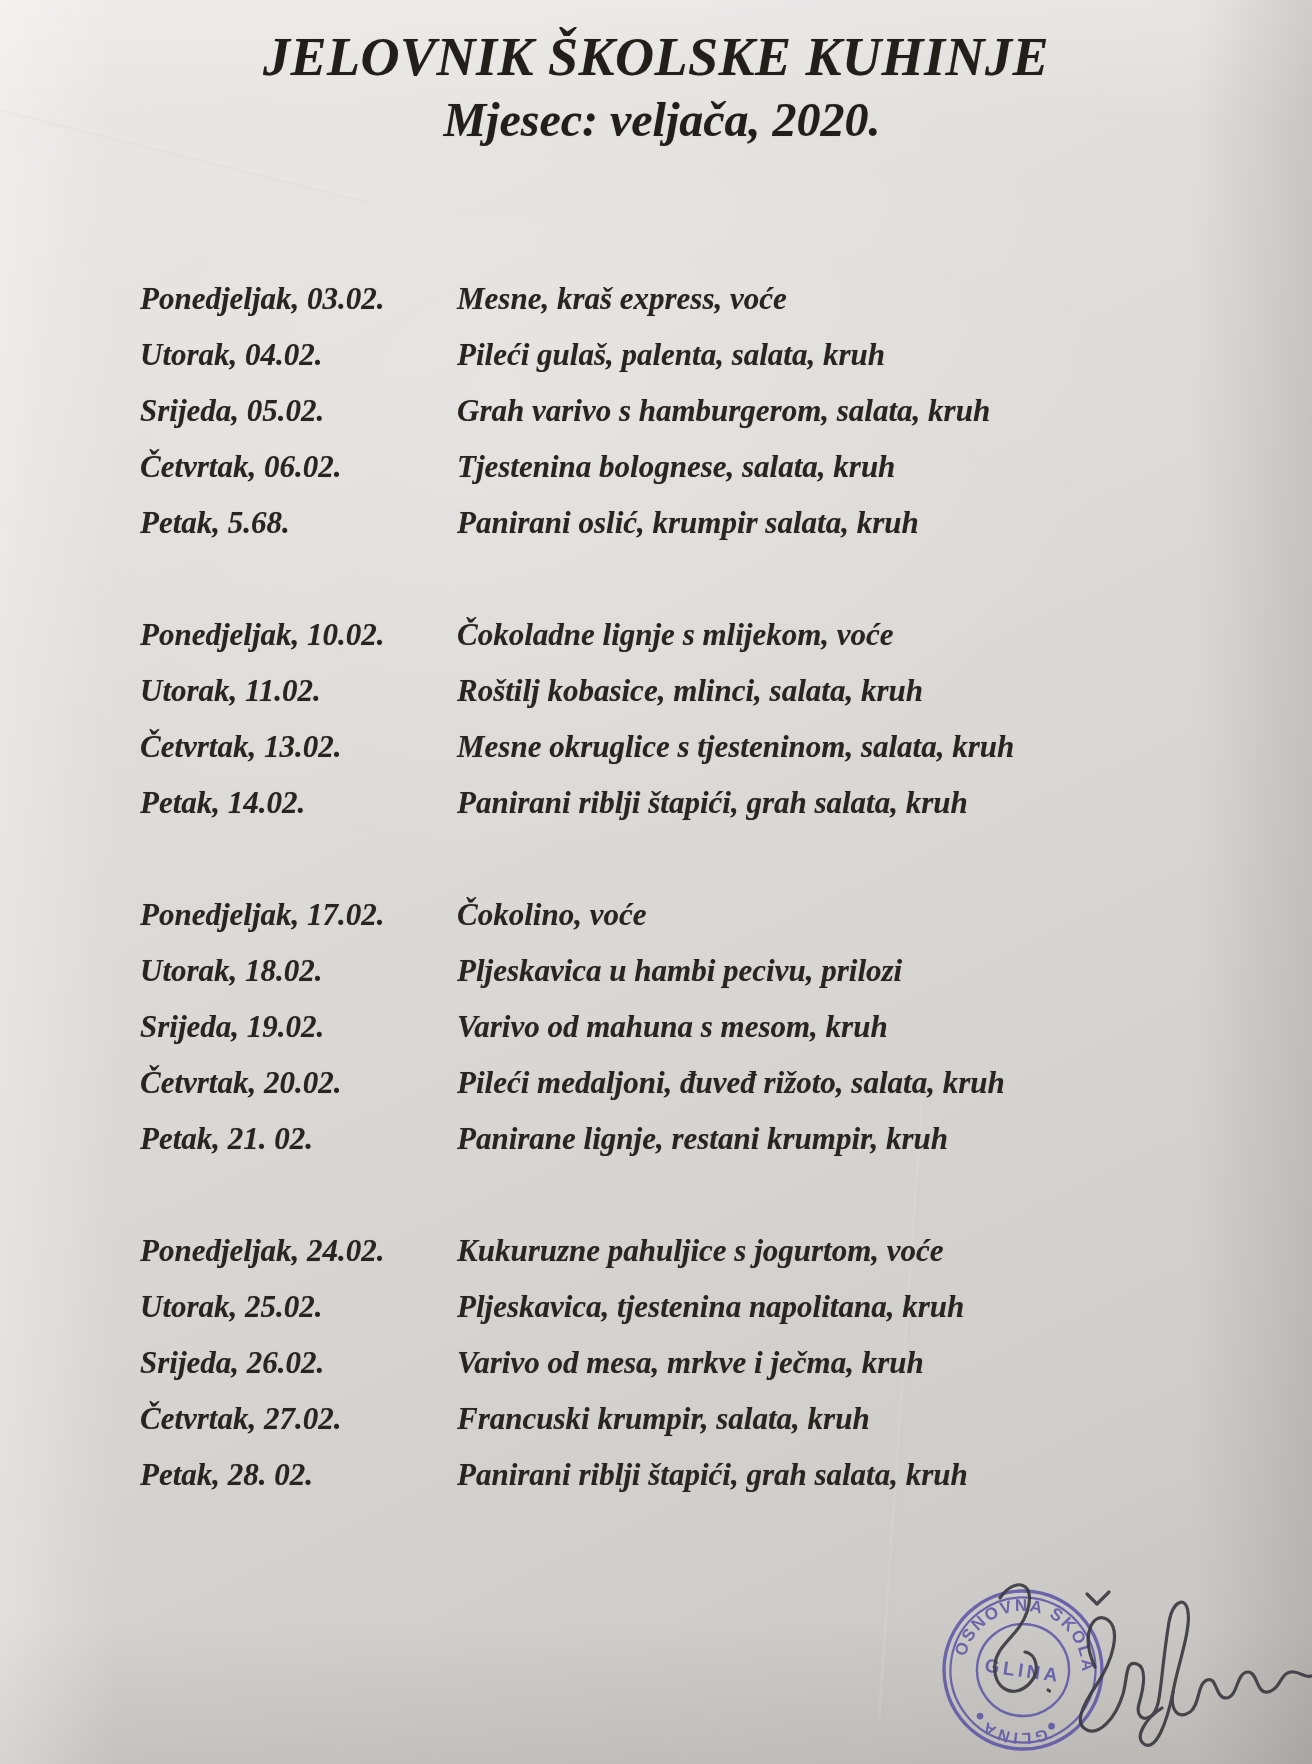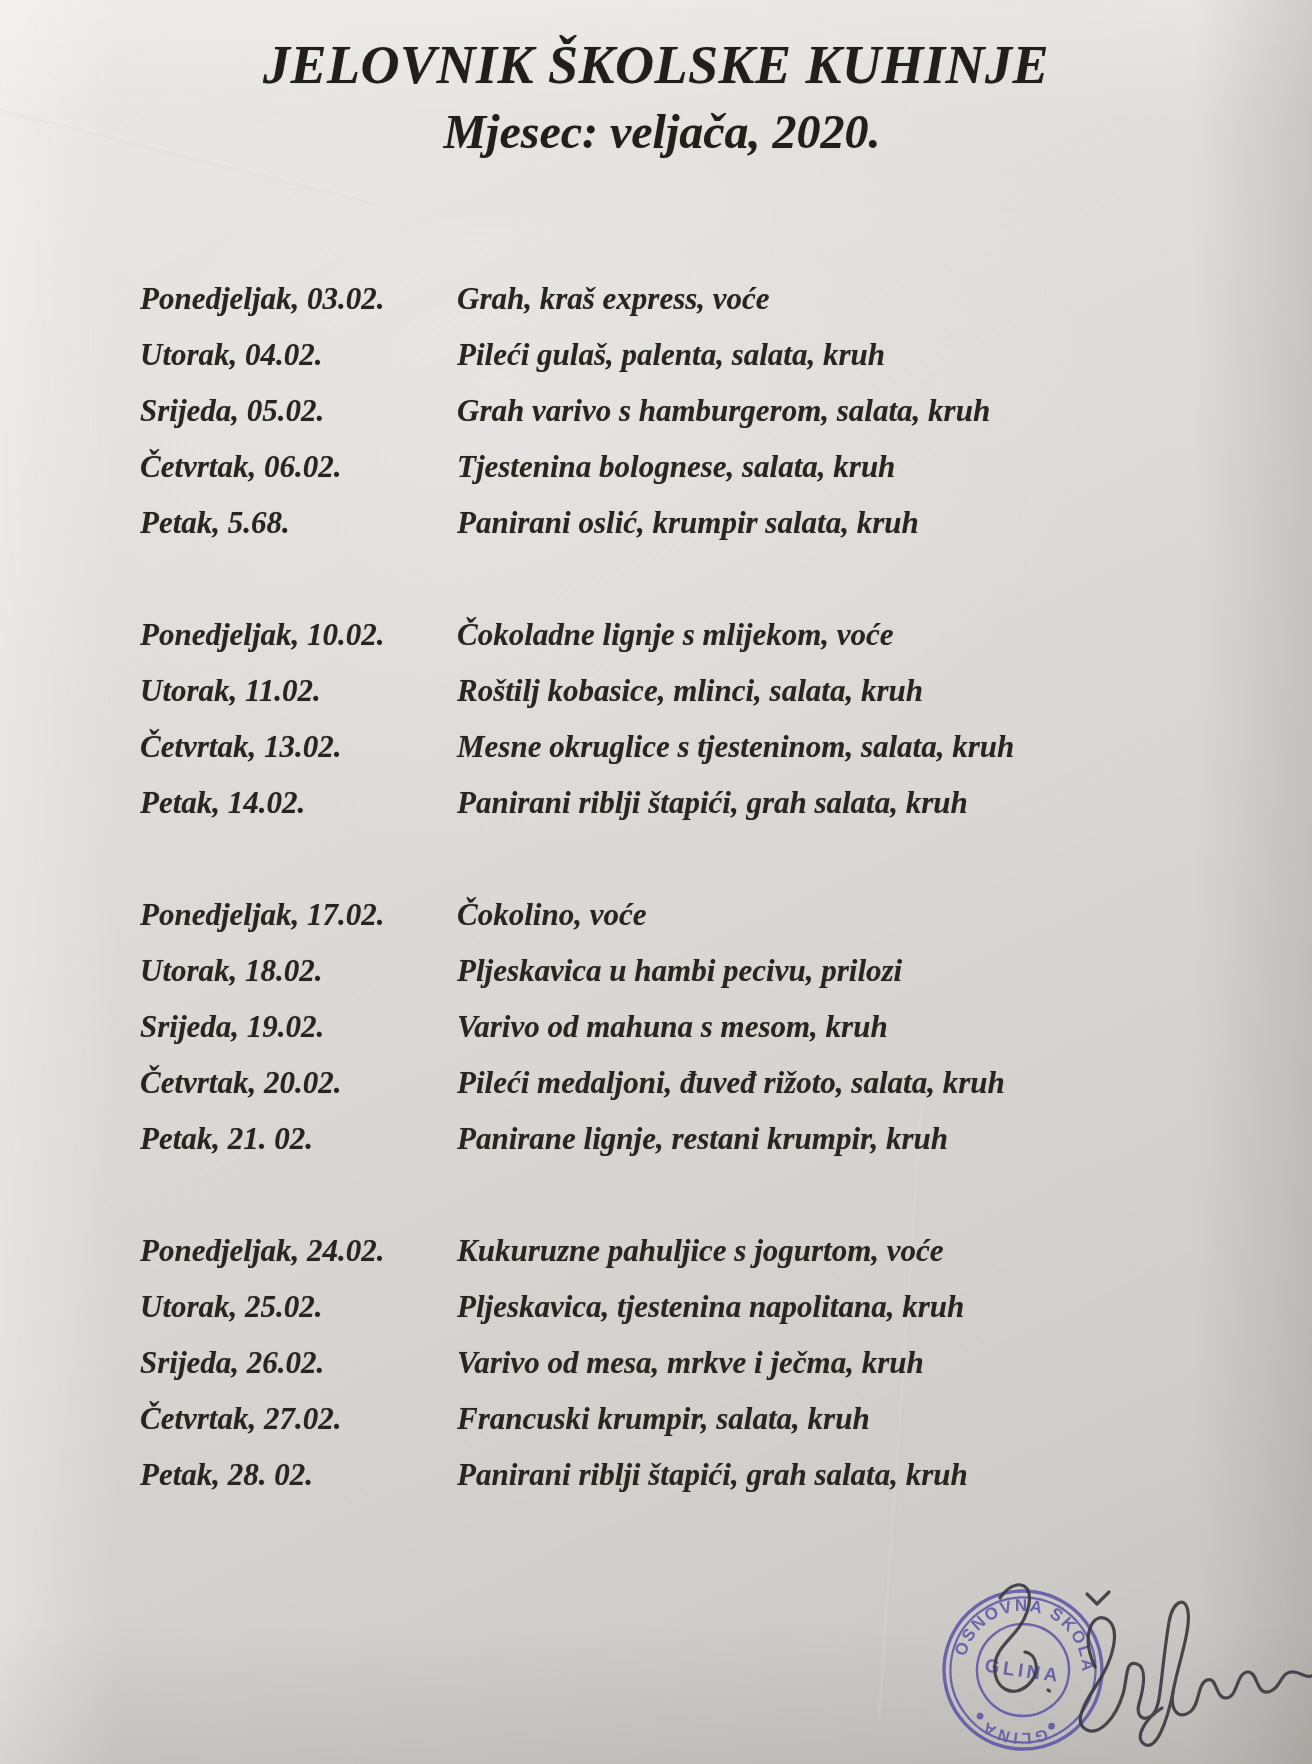--- a/index.html
+++ b/index.html
@@ -24,21 +24,21 @@
   .crease{position:absolute;pointer-events:none;}
   .crease-1{left:-40px;top:150px;width:420px;height:3px;
     background:linear-gradient(to bottom,rgba(255,255,255,.45),rgba(120,115,110,.12));
     transform:rotate(14deg);filter:blur(1px);}
   .crease-2{left:900px;top:1100px;width:3px;height:620px;
     background:linear-gradient(to right,rgba(255,255,255,.30),rgba(120,115,110,.10));
     transform:rotate(4deg);filter:blur(1.2px);}
 
   .doc-header{position:absolute;left:0;top:26px;width:100%;text-align:center;}
   .doc-title{
-    font-size:54px;font-weight:bold;font-style:italic;margin:8px;
+    font-size:54px;font-weight:bold;font-style:italic;margin:0;
     letter-spacing:.5px;color:#221f1b;
     text-shadow:0 0 1px rgba(34,31,27,.35);
   }
   .doc-subtitle{
     font-size:48px;font-weight:bold;font-style:italic;margin:4px 0 0 12px;
     color:#221f1b;text-shadow:0 0 1px rgba(34,31,27,.35);
   }
 
   .menu{position:absolute;left:140px;top:280px;width:1060px;}
   .week{margin:0 0 56px 0;}
@@ -64,21 +64,21 @@
   <div class="doc-header">
     <h1 class="doc-title">JELOVNIK ŠKOLSKE KUHINJE</h1>
     <div class="doc-subtitle">Mjesec: veljača, 2020.</div>
   </div>
 
   <div class="menu">
 
     <div class="week">
       <div class="row">
         <span class="day">Ponedjeljak, 03.02.</span>
-        <span class="meal">Grah, kraš express, voće</span>
+        <span class="meal">Mesne, kraš express, voće</span>
       </div>
       <div class="row">
         <span class="day">Utorak, 04.02.</span>
         <span class="meal">Pileći gulaš, palenta, salata, kruh</span>
       </div>
       <div class="row">
         <span class="day">Srijeda, 05.02.</span>
         <span class="meal">Grah varivo s hamburgerom, salata, kruh</span>
       </div>
       <div class="row">

